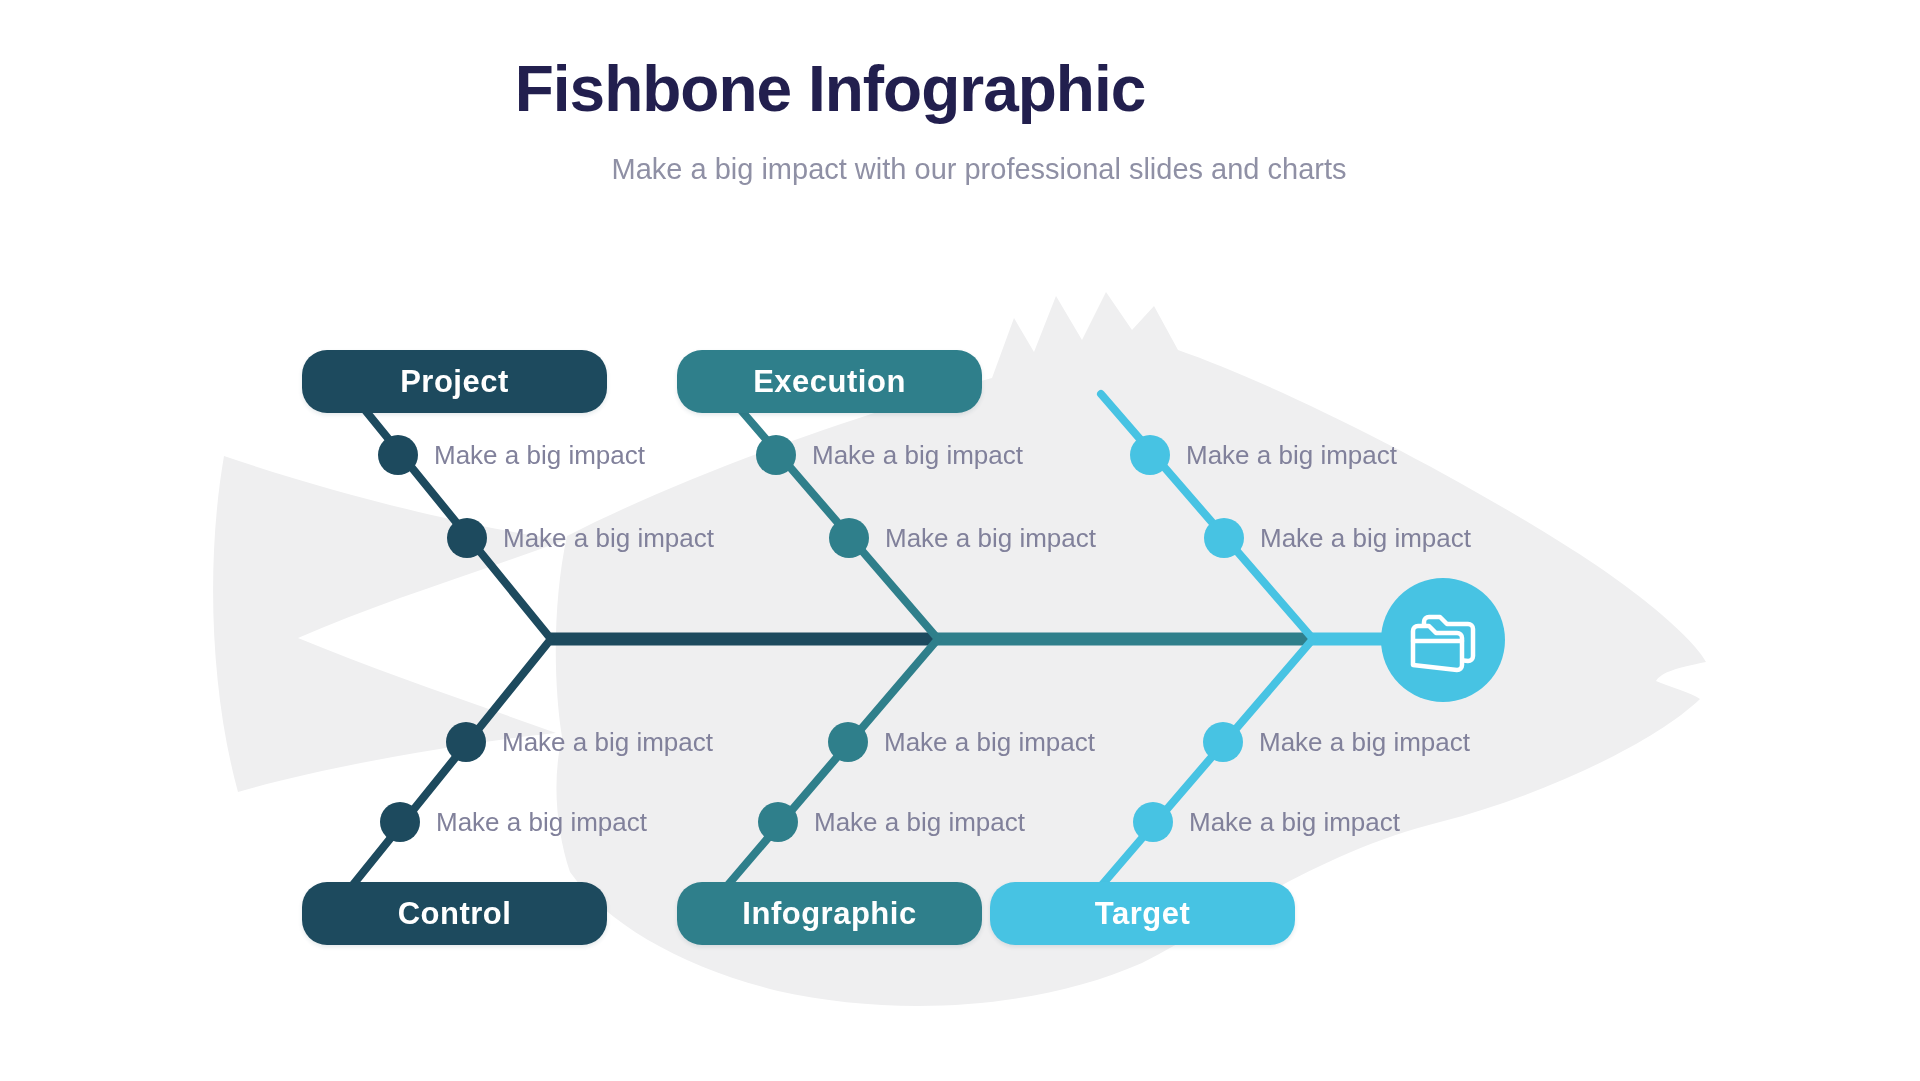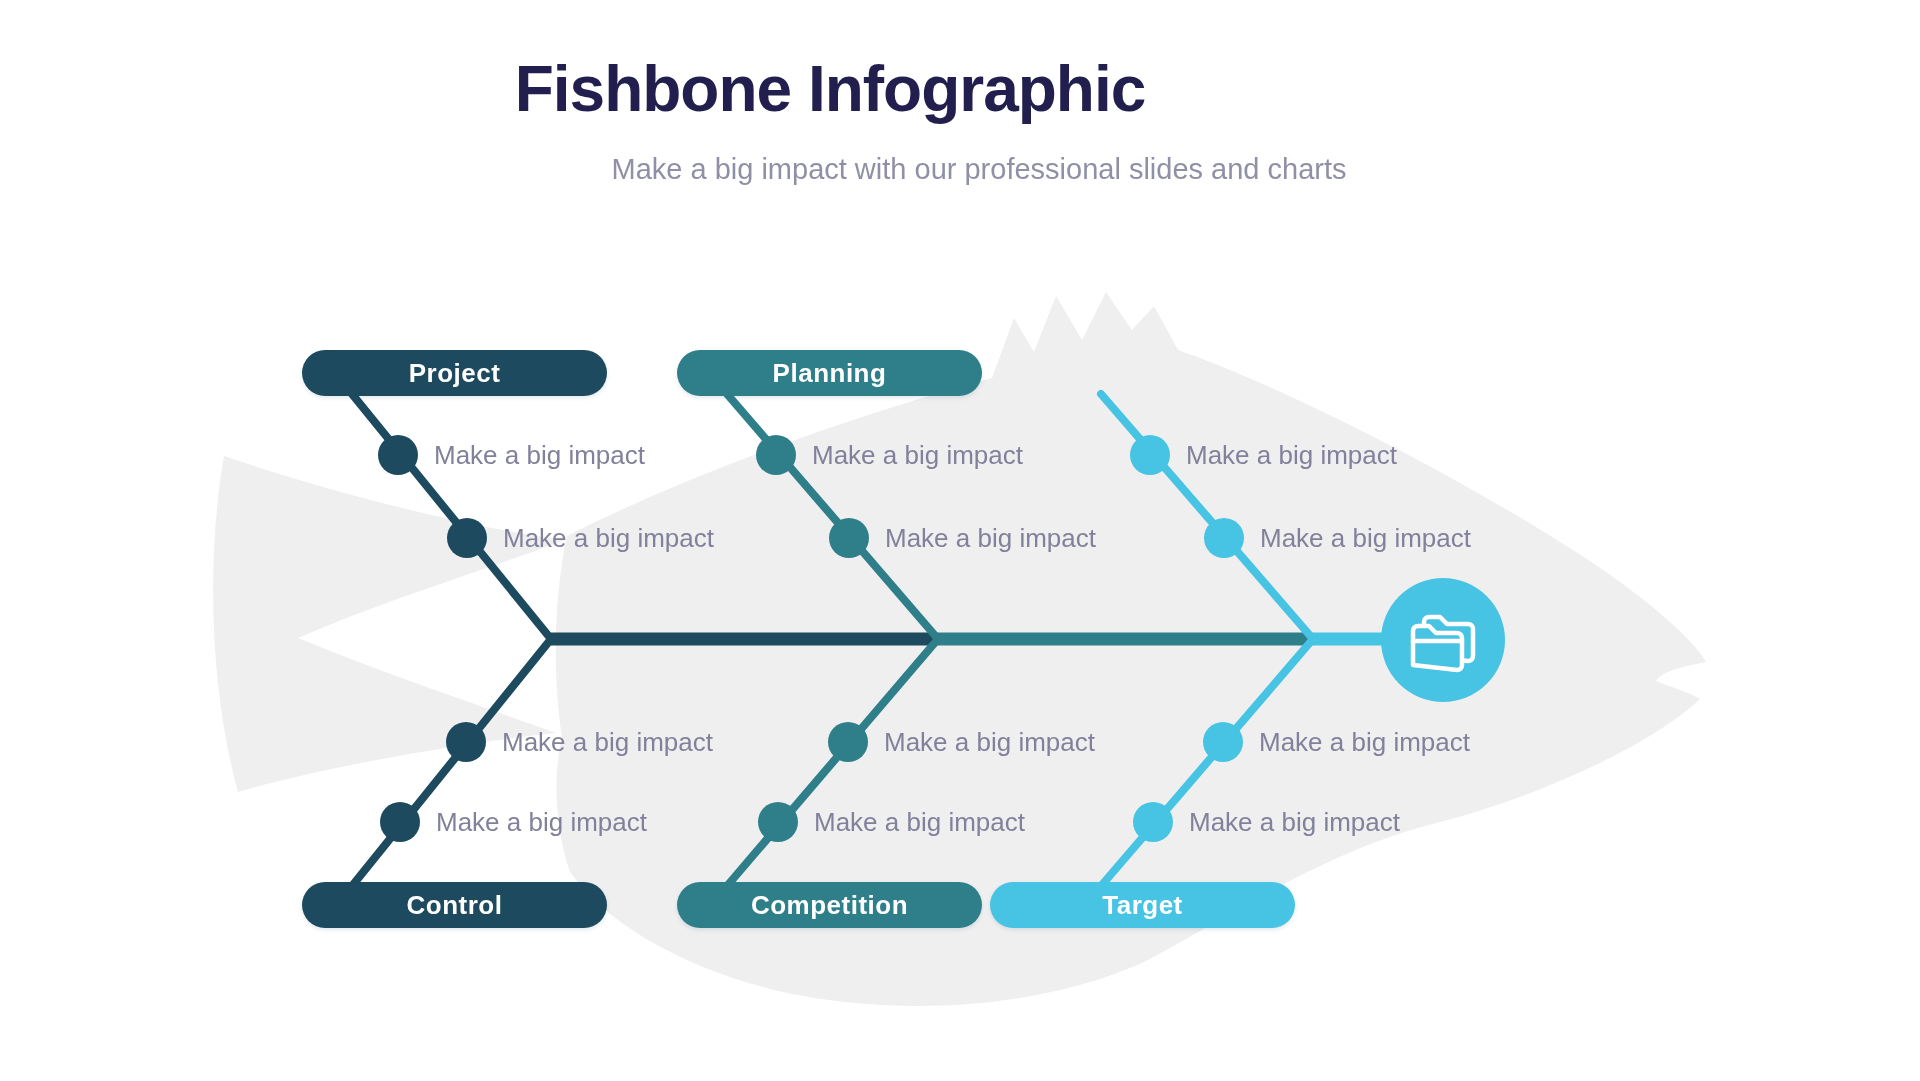--- a/index.html
+++ b/index.html
@@ -20,23 +20,23 @@
   .bg-svg{position:absolute;left:0;top:0;z-index:1;}
   .page-title{
     position:absolute;left:0;top:52px;width:1660px;text-align:center;
     font-size:64px;font-weight:800;letter-spacing:-1px;color:var(--title);z-index:3;
   }
   .page-subtitle{
     position:absolute;left:0;top:153px;width:1920px;text-align:center;
     font-size:29px;font-weight:400;color:var(--subtitle);z-index:3;padding-left:38px;
   }
   .pill{
-    position:absolute;width:305px;height:46px;border-radius:25px;z-index:4;
+    position:absolute;width:305px;height:63px;border-radius:25px;z-index:4;
     display:flex;align-items:center;justify-content:center;
-    color:#fff;font-size:26px;font-weight:700;letter-spacing:.5px;
+    color:#fff;font-size:31px;font-weight:700;letter-spacing:.5px;
     box-shadow:0 2px 4px rgba(29,74,94,.12);
   }
   .pill.dark{background:var(--pill-dark);}
   .pill.medium{background:var(--pill-medium);}
   .pill.light{background:var(--pill-light);}
   .item-label{
     position:absolute;transform:translateY(-50%);z-index:4;
     font-size:26px;font-weight:400;color:var(--item-text);white-space:nowrap;
   }
   
@@ -124,23 +124,23 @@
         <path class="folder front" d="M1413,665 v-34 a5,5 0 0 1 5,-5 h11 l7,7 h21 a5,5 0 0 1 5,5 v27 a5,5 0 0 1 -5,5 z"></path>
         <path class="folder" d="M1413,641 H1462"></path>
       </g>
     </g>
   </svg>
 
   <div class="page-title">Fishbone Infographic</div>
   <div class="page-subtitle">Make a big impact with our professional slides and charts</div>
 
   <div class="pill dark" style="left:302px;top:350px;">Project</div>
-  <div class="pill medium" style="left:677px;top:350px;">Planning</div>
+  <div class="pill medium" style="left:677px;top:350px;">Execution</div>
   <div class="pill dark" style="left:302px;top:882px;">Control</div>
-  <div class="pill medium" style="left:677px;top:882px;">Competition</div>
+  <div class="pill medium" style="left:677px;top:882px;">Infographic</div>
   <div class="pill light" style="left:990px;top:882px;">Target</div>
 
   <div class="item-label" style="left:434px;top:455px;">Make a big impact</div>
   <div class="item-label" style="left:503px;top:538px;">Make a big impact</div>
   <div class="item-label" style="left:812px;top:455px;">Make a big impact</div>
   <div class="item-label" style="left:885px;top:538px;">Make a big impact</div>
   <div class="item-label" style="left:1186px;top:455px;">Make a big impact</div>
   <div class="item-label" style="left:1260px;top:538px;">Make a big impact</div>
   <div class="item-label" style="left:502px;top:742px;">Make a big impact</div>
   <div class="item-label" style="left:436px;top:822px;">Make a big impact</div>

